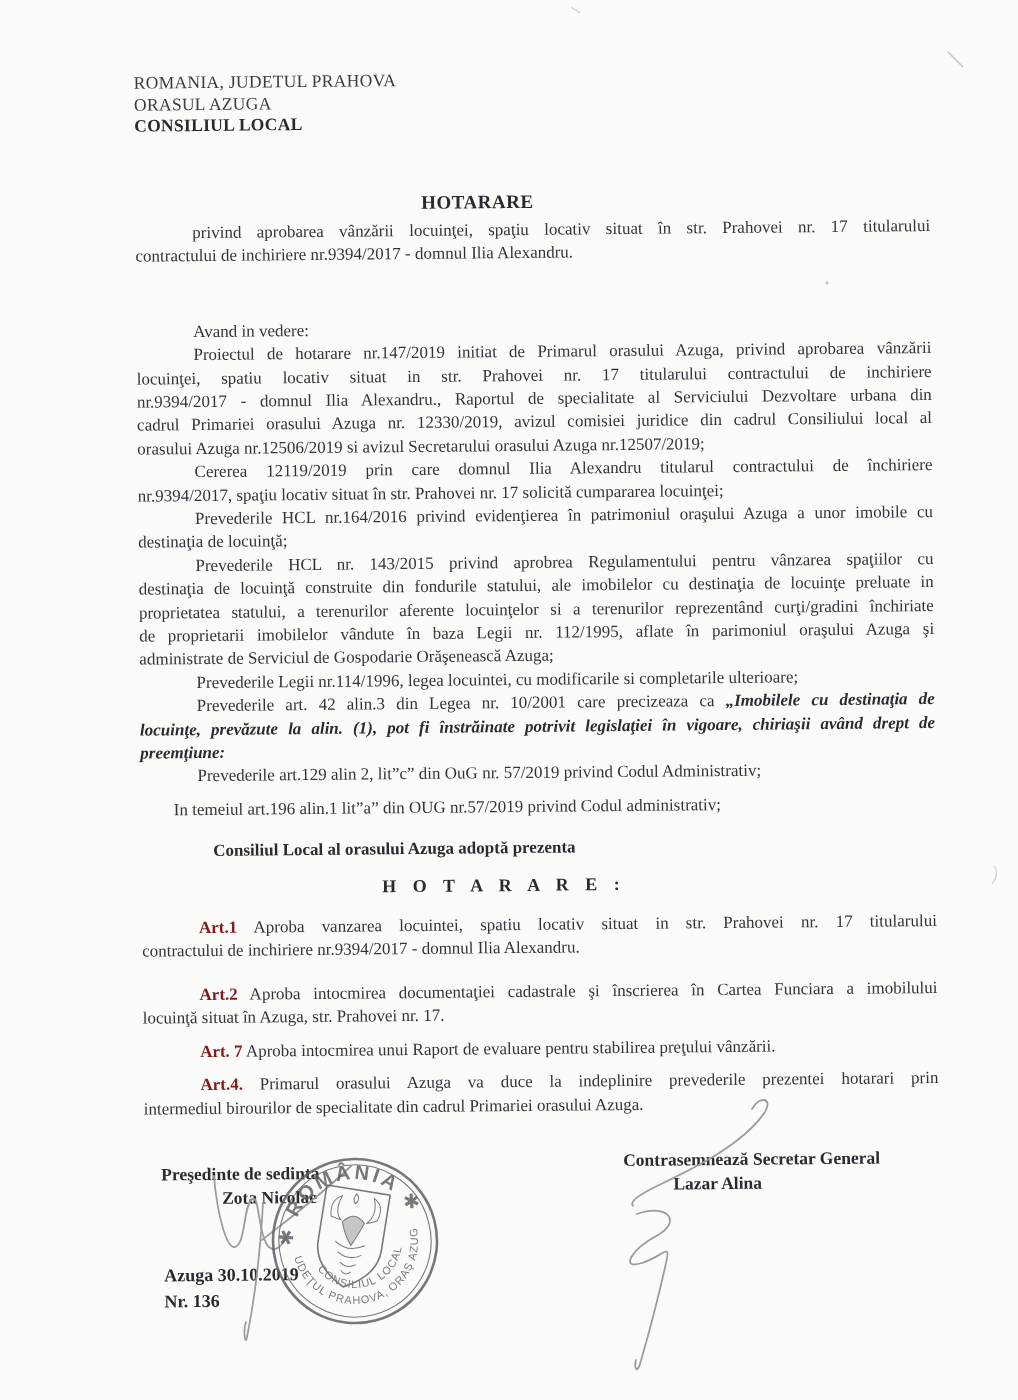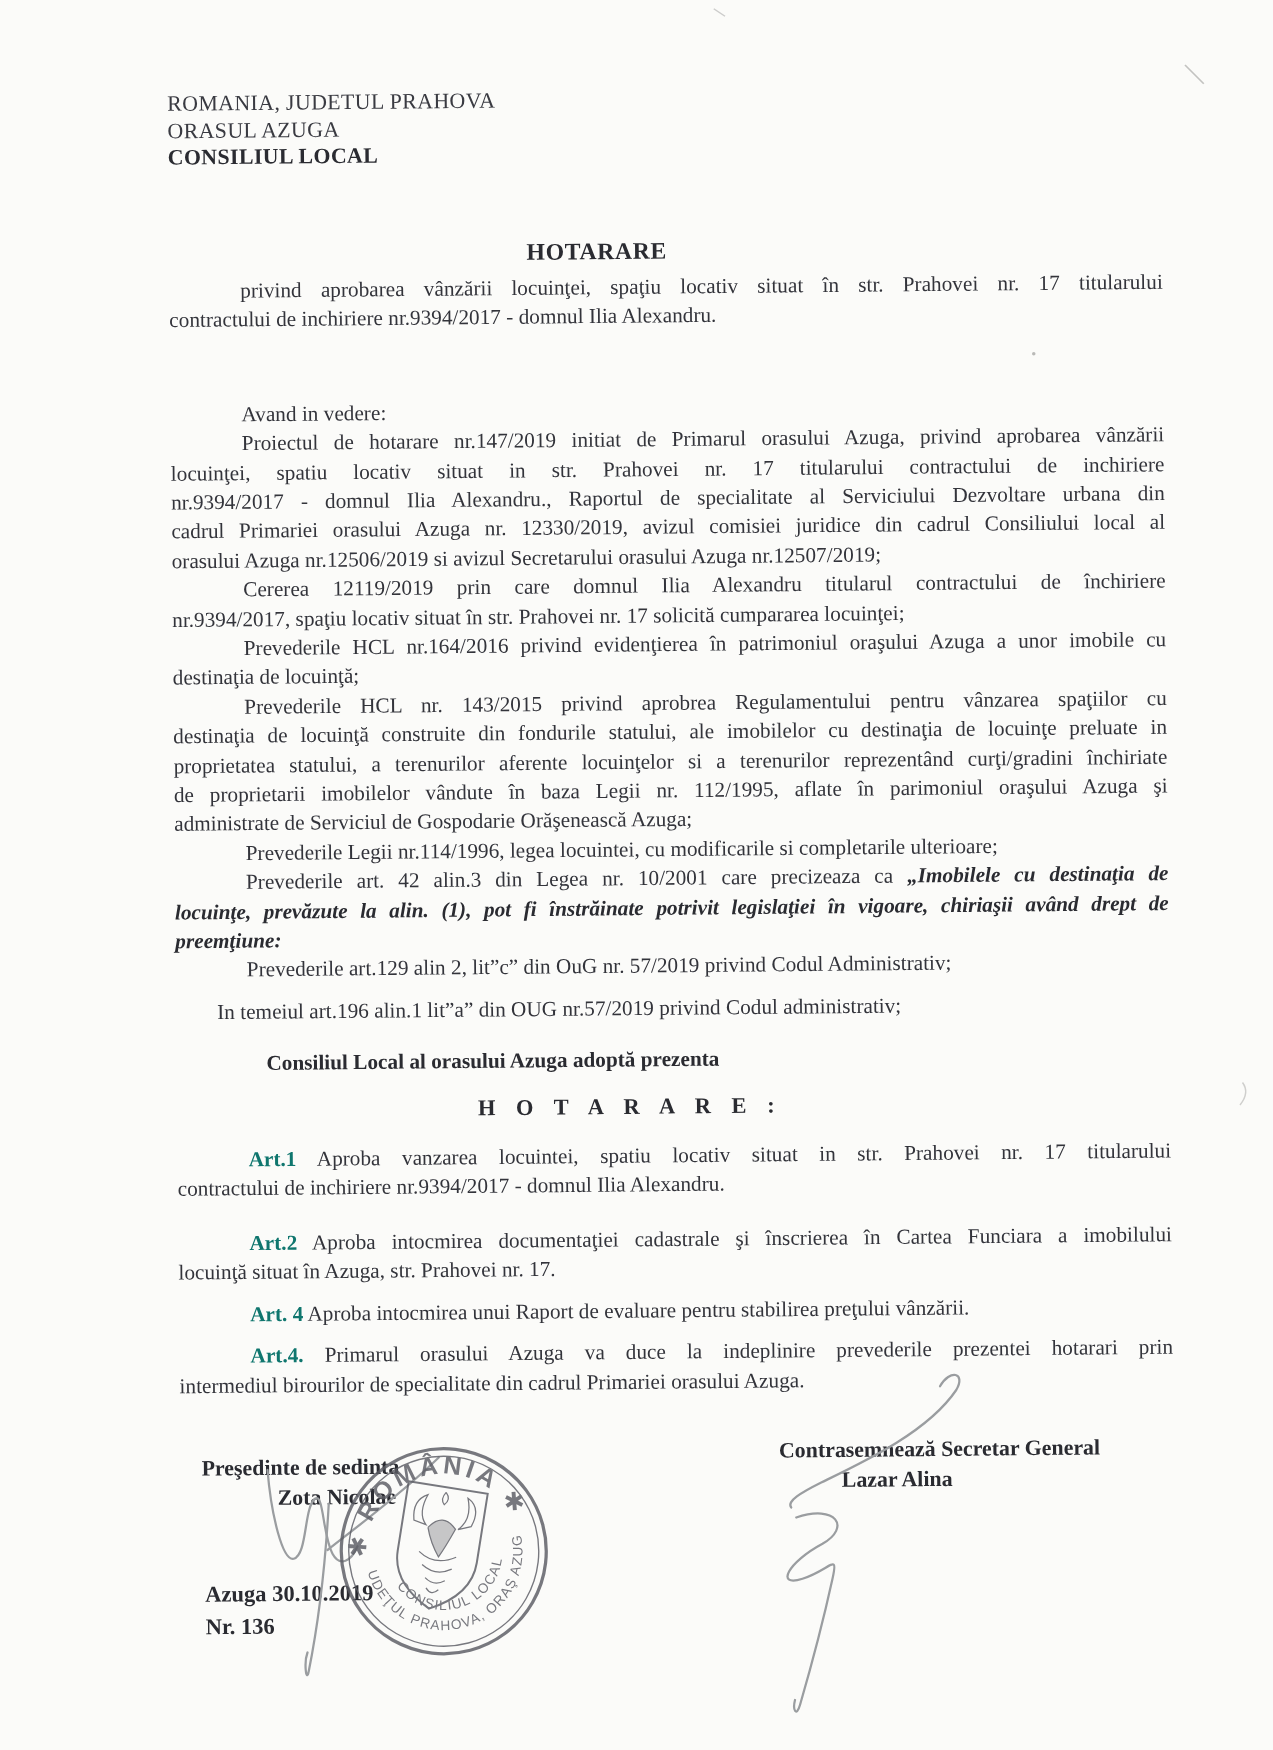--- a/index.html
+++ b/index.html
@@ -18,21 +18,21 @@
   .doc-title{margin-top:56px;text-align:center;transform:translateX(-55px);
     font-weight:bold;font-size:19px;letter-spacing:.5px;color:#2a2b31;}
   .subtitle{margin-top:5px;}
   .jl{text-align:justify;text-align-last:justify;}
   .ll{text-align:left;}
   .ind{text-indent:57px;}
   .ind2{text-indent:33px;}
   .ind3{text-indent:72px;}
   .lead{margin-top:52px;}
   .bi{font-weight:bold;font-style:italic;color:#2a2b31;}
-  .b{font-weight:bold;color:#0f766e;}
+  .b{font-weight:bold;color:#7f1d1d;}
   .temei{margin-top:10px;}
   .adoption{margin-top:18px;font-weight:bold;color:#2a2b31;}
   .decree{margin-top:14px;text-align:center;transform:translateX(-35px);
     font-weight:bold;font-size:18px;letter-spacing:6px;color:#2a2b31;}
   .art1{margin-top:16px;} .art2{margin-top:20px;} .art3{margin-top:10px;} .art4{margin-top:10px;}
   .sig{position:absolute;font-size:17.5px;line-height:24px;font-weight:bold;color:#2a2b31;}
   .sig-president{left:150px;top:1160px;width:215px;}
   .sig-president .name{text-align:center;width:180px;margin-left:18px;}
   .sig-secretary{left:612px;top:1150px;width:300px;}
   .sig-secretary .name{margin-left:50px;}
@@ -107,21 +107,21 @@
       <div class="art1">
         <div class="jl ind"><span class="b">Art.1</span> <span>Aproba  vanzarea locuintei,  spatiu locativ situat in  str. Prahovei nr. 17 titularului</span></div>
         <div class="ll">contractului de inchiriere  nr.9394/2017  -  domnul Ilia Alexandru.</div>
       </div>
 
       <div class="art2">
         <div class="jl ind"><span class="b">Art.2</span> <span>Aproba intocmirea documentaţiei cadastrale şi înscrierea în Cartea Funciara a imobilului</span></div>
         <div class="ll">locuinţă situat în Azuga, str. Prahovei nr. 17.</div>
       </div>
 
-      <div class="art3 ll ind"><span class="b">Art. 4</span> <span>Aproba intocmirea unui Raport de evaluare pentru stabilirea preţului vânzării.</span></div>
+      <div class="art3 ll ind"><span class="b">Art. 7</span> <span>Aproba intocmirea unui Raport de evaluare pentru stabilirea preţului vânzării.</span></div>
 
       <div class="art4">
         <div class="jl ind"><span class="b">Art.4.</span> <span>Primarul  orasului  Azuga  va  duce  la  indeplinire  prevederile  prezentei  hotarari  prin</span></div>
         <div class="ll">intermediul birourilor de specialitate din cadrul Primariei orasului Azuga.</div>
       </div>
     </div>
 
     <div class="sig sig-president">
       <div>Preşedinte de sedinta</div>
       <div class="name">Zota Nicolae</div>

